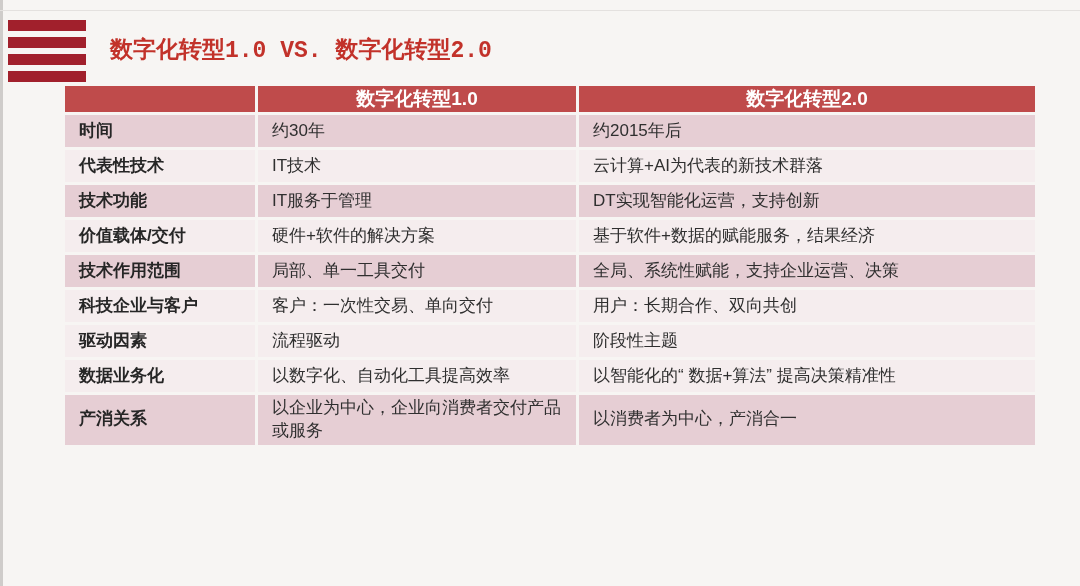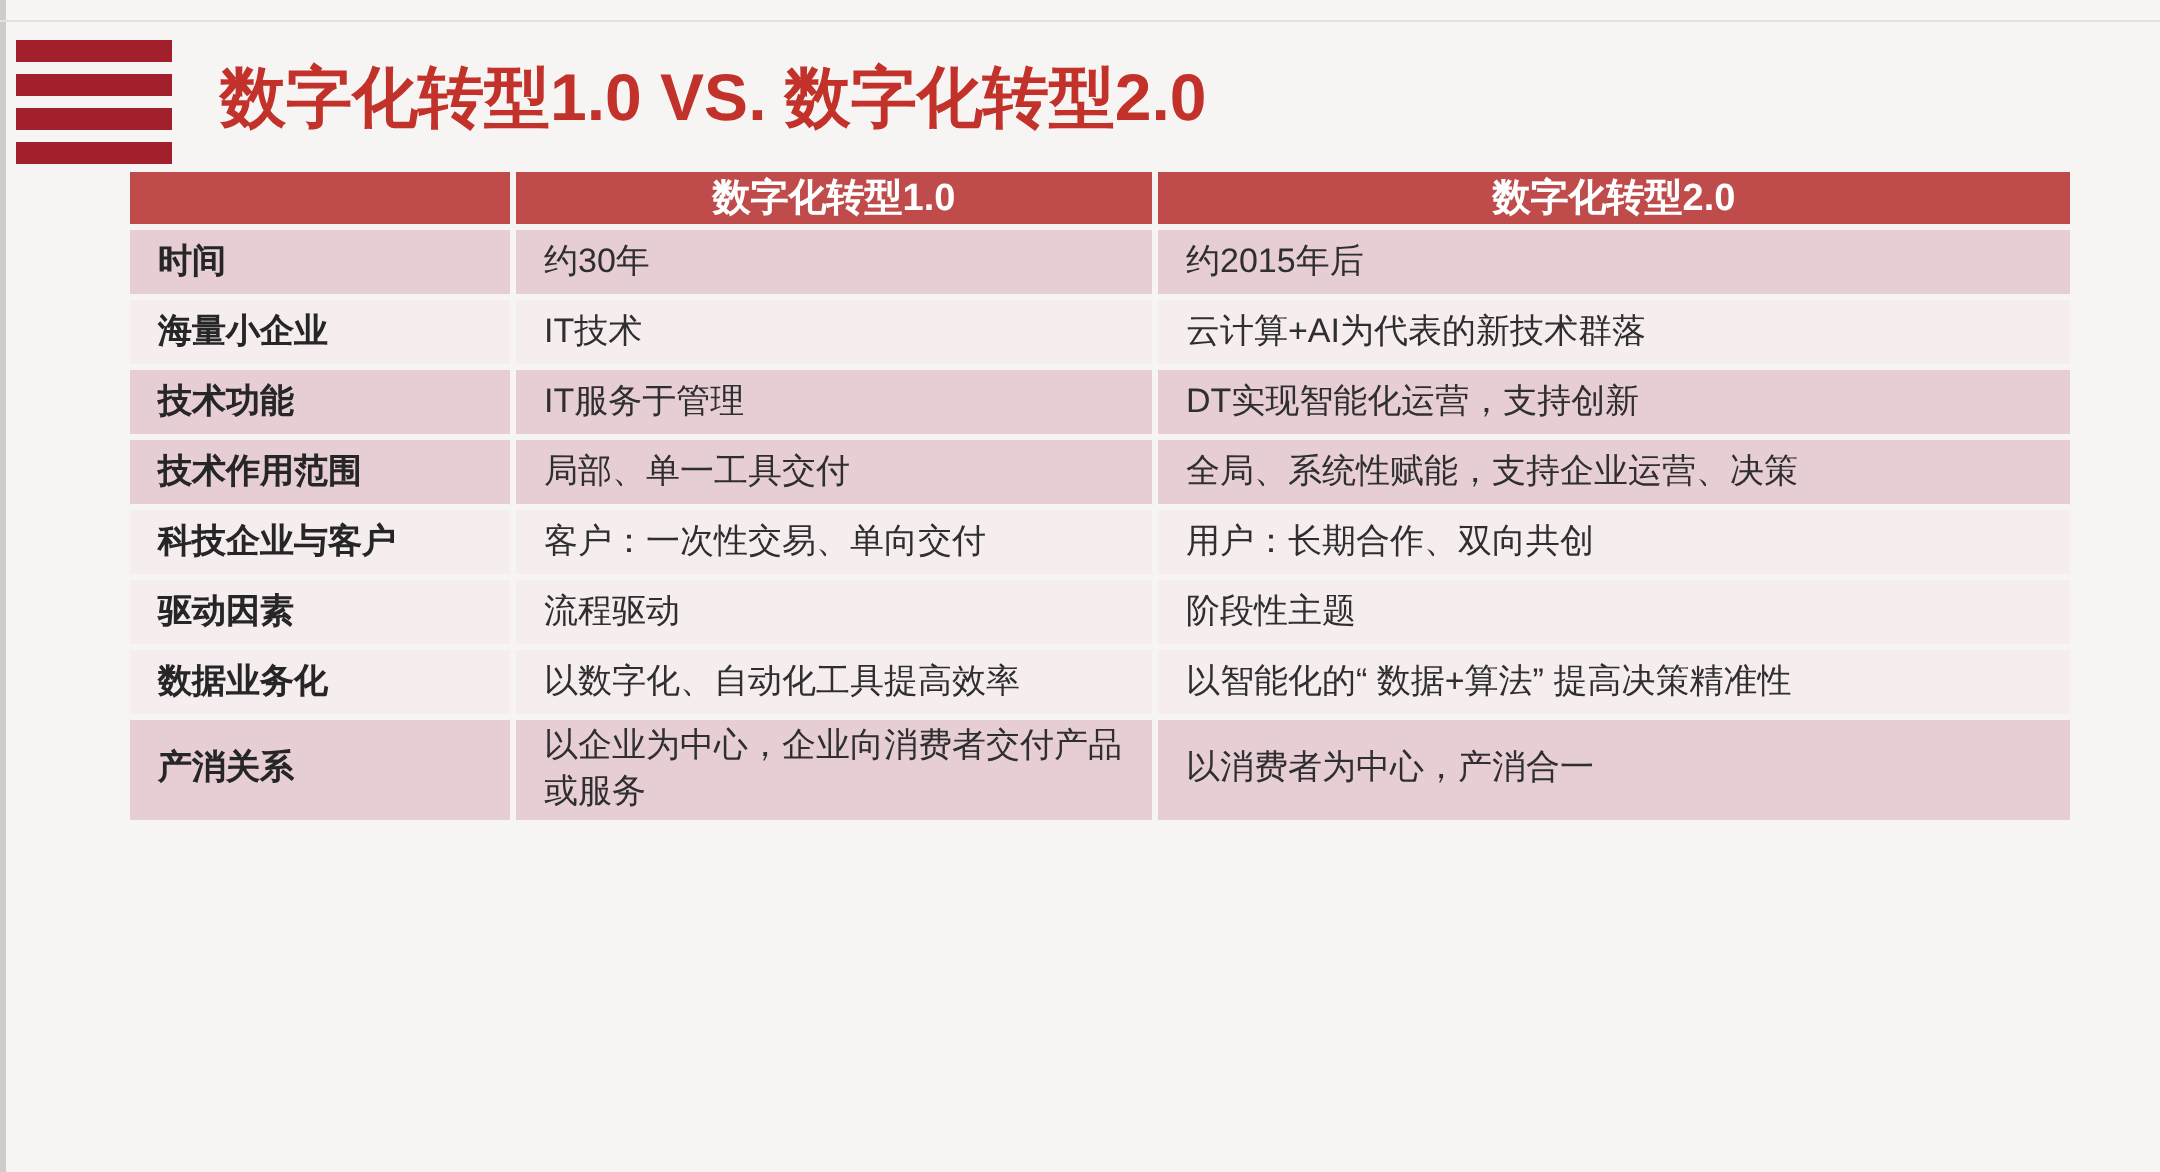--- a/index.html
+++ b/index.html
@@ -23,23 +23,24 @@
     display: flex; align-items: center;
   }
   .bars-icon { width: 78px; margin-top: 4px; }
   .bars-icon .bar {
     height: 11px; margin-bottom: 6px;
     background: var(--icon-red, #a1202c);
   }
   .bars-icon .bar:last-child { margin-bottom: 0; }
   .page-title {
     margin-left: 24px;
-    font-size: 33px; font-weight: bold;
+    font-size: 23px; font-weight: bold;
     color: var(--accent-red, #c2322a);
     white-space: nowrap;
+    font-family: Liberation Mono, monospace;
   }
   table.cmp {
     position: absolute; left: 62px; top: 83px;
     width: 976px;
     border-collapse: separate; border-spacing: 3px;
     table-layout: fixed;
   }
   col.c1 { width: 190px; }
   col.c2 { width: 318px; }
   col.c3 { width: 456px; }
@@ -91,28 +92,33 @@
       <th>数字化转型2.0</th>
     </tr>
   </thead>
   <tbody>
       <tr class="odd">
         <td class="label">时间</td>
         <td class="value">约30年</td>
         <td class="value">约2015年后</td>
       </tr>
       <tr class="even">
-        <td class="label">海量小企业</td>
+        <td class="label">代表性技术</td>
         <td class="value">IT技术</td>
         <td class="value">云计算+AI为代表的新技术群落</td>
       </tr>
       <tr class="odd">
         <td class="label">技术功能</td>
         <td class="value">IT服务于管理</td>
         <td class="value">DT实现智能化运营，支持创新</td>
+      </tr>
+      <tr class="even">
+        <td class="label">价值载体/交付</td>
+        <td class="value">硬件+软件的解决方案</td>
+        <td class="value">基于软件+数据的赋能服务，结果经济</td>
       </tr>
       <tr class="odd">
         <td class="label">技术作用范围</td>
         <td class="value">局部、单一工具交付</td>
         <td class="value">全局、系统性赋能，支持企业运营、决策</td>
       </tr>
       <tr class="even">
         <td class="label">科技企业与客户</td>
         <td class="value">客户：一次性交易、单向交付</td>
         <td class="value">用户：长期合作、双向共创</td>

